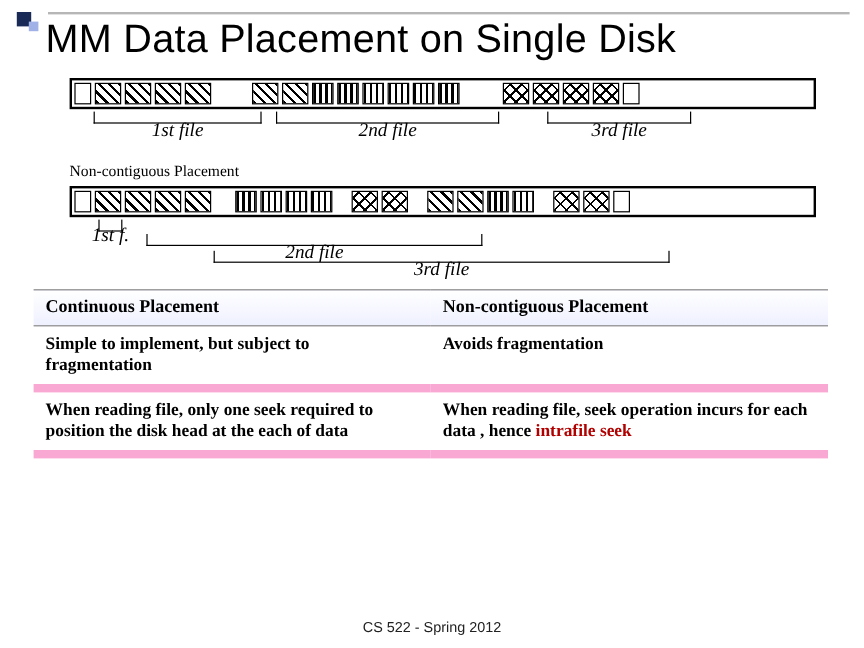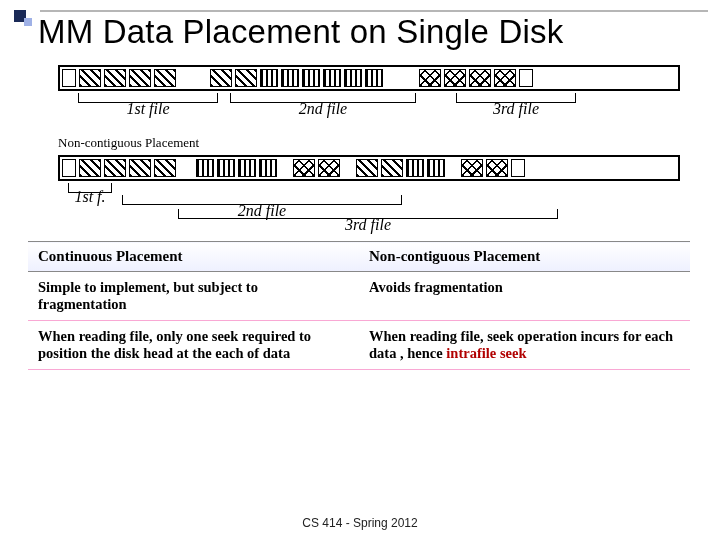--- a/index.html
+++ b/index.html
@@ -18,21 +18,21 @@
   .diag { background: repeating-linear-gradient(45deg,#000 0 2px,#fff 2px 6px); }
   .vert { background: repeating-linear-gradient(90deg,#000 0 2px,#fff 2px 5px); }
   .cross { background:
       repeating-linear-gradient(45deg,#000 0 1.5px,transparent 1.5px 7px),
       repeating-linear-gradient(-45deg,#000 0 1.5px,transparent 1.5px 7px), #fff; }
   .brackets { position:relative; height:26px; margin-top:2px; }
   .brk { position:absolute; border:1.5px solid #000; border-top:none; height:10px; }
   .brk span { position:absolute; bottom:-16px; left:50%; transform:translateX(-50%); font-family: Georgia,'Times New Roman',serif; font-size:16px; white-space:nowrap;font-style:italic; }
   table.cmp { width: 100%; border-collapse: collapse; margin-top: 10px; }
   table.cmp th { text-align:left; font-weight: bold; font-size: 15px; padding: 6px 10px; border-top: 1px solid #888; border-bottom: 1px solid #888; background: linear-gradient(#fff,#eef0ff); }
-  table.cmp td { font-size: 14.5px; padding: 7px 10px; vertical-align: top; border-bottom: 1px solid #f9a8d4; font-weight: bold; }
+  table.cmp td { font-size: 14.5px; padding: 7px 10px; vertical-align: top; border-bottom: 7px solid #f9a8d4; font-weight: bold; }
   table.cmp td, table.cmp th { width:50%;font-family:Liberation Serif, serif; }
   .hl { color: #b10000; font-weight: bold; }
   .footer { position:absolute; bottom:10px; left:0; right:0; text-align:center; font-size:12px; color:#222; }
 </style>
 </head>
 <body>
 
 <div class="slide">
   <div class="corner">
       <div class="sq"></div>
@@ -95,21 +95,21 @@
       <div class="blk diag" style="width:22px"></div>
         <div class="blk diag" style="width:22px"></div>
       <div class="blk vert" style="width:18px"></div>
         <div class="blk vert" style="width:18px"></div>
       <div class="blk gap" style="width:10px"></div>
       <div class="blk cross" style="width:22px"></div>
         <div class="blk cross" style="width:22px"></div>
       <div class="blk gap" style="width:14px;border:1.5px solid #000"></div>
     </div>
     <div class="brackets" style="height:44px">
-      <div class="brk" style="left:10px; width:44px; top:0">
+      <div class="brk" style="left:24px; width:20px; top:0">
           <span style="bottom:-14px">1st f.</span>
         </div>
       <div class="brk" style="left:64px; width:280px; top:12px">
           <span>2nd file</span>
         </div>
       <div class="brk" style="left:120px; width:380px; top:26px">
           <span>3rd file</span>
         </div>
     </div>
   </div>
@@ -126,14 +126,14 @@
         <td>Simple to implement, but subject to fragmentation</td>
         <td>Avoids fragmentation</td>
       </tr>
       <tr>
         <td>When reading file, only one seek required to position the disk head at the each of data</td>
         <td><span>When reading file, seek operation incurs for each data , hence </span><span class="hl">intrafile seek</span></td>
       </tr>
     </tbody>
   </table>
 
-  <div class="footer">CS 414 - Spring 2012</div>
+  <div class="footer">CS 522 - Spring 2012</div>
 </div>
 
 </body></html>

